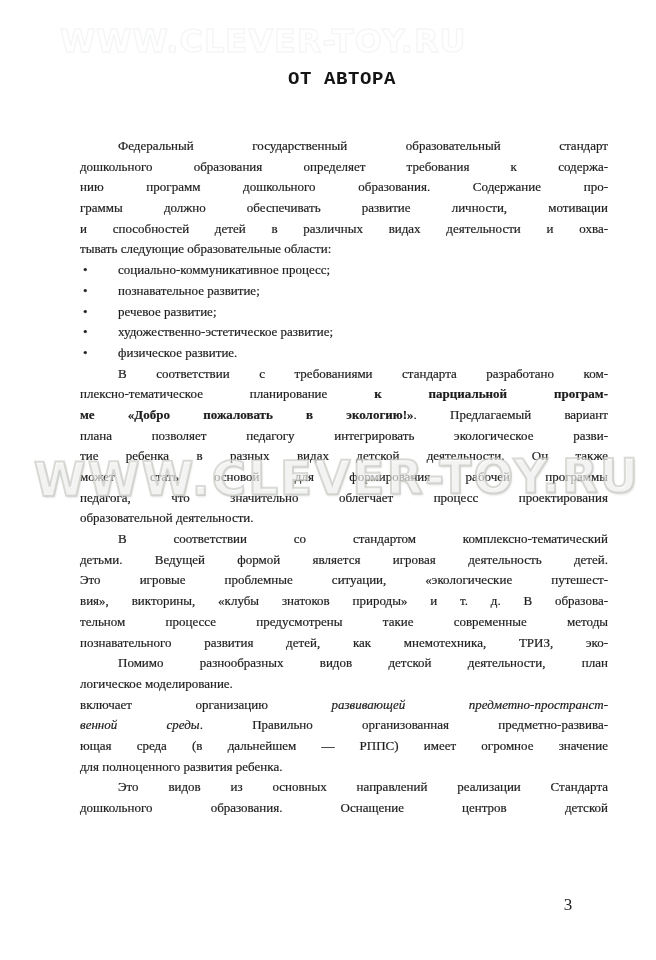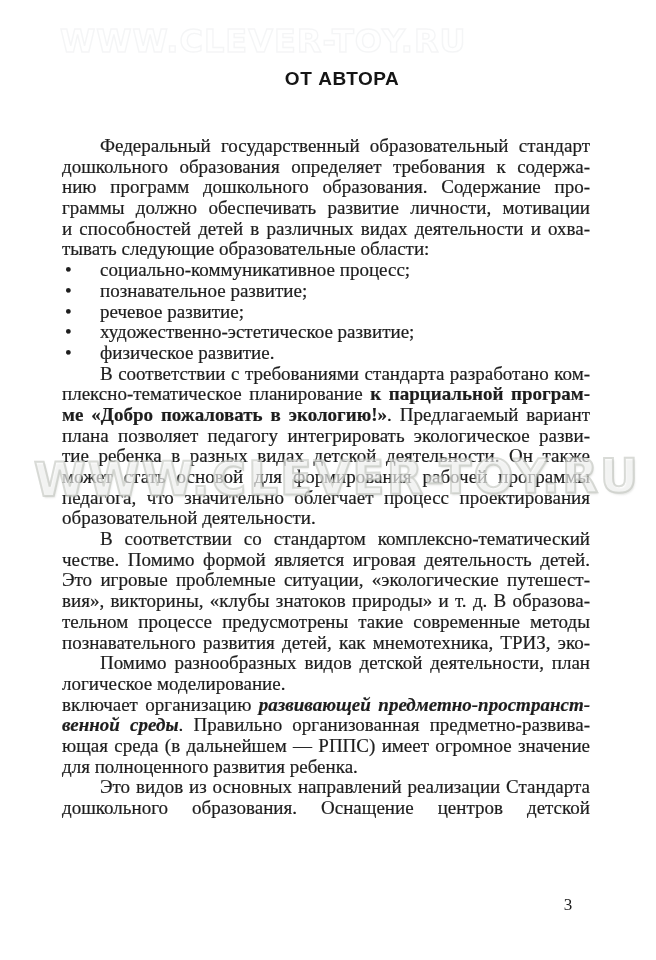--- a/index.html
+++ b/index.html
@@ -4,35 +4,35 @@
 <style>
   html,body{margin:0;padding:0;}
   body{
     width:656px;height:960px;background:#ffffff;position:relative;overflow:hidden;
     font-family:"Liberation Serif","DejaVu Serif",serif;color:#1d1d1d;
   }
   .page{position:absolute;inset:0;background:#ffffff;}
   .title{
     position:absolute;left:78px;top:68px;width:528px;margin:0;
     font-size:19px;font-weight:700;text-align:center;letter-spacing:0.6px;
-    font-family:Liberation Sans, sans-serif;color:#151515;
+    font-family:Liberation Mono, monospace;color:#151515;
   }
   .body-text{
-    position:absolute;left:62px;top:136px;width:528px;
-    font-size:19px;line-height:20.7px;
+    position:absolute;left:80px;top:136px;width:528px;
+    font-size:13px;line-height:20.7px;
     -webkit-text-stroke:0.2px #222222;
   }
   .line{
     height:20.7px;text-align:justify;text-align-last:justify;
     white-space:nowrap;
   }
   .line.lastline{text-align-last:left;}
   .line.indent{text-indent:38px;}
   .seg-b{font-weight:700;}
-  .seg-bi{font-weight:700;font-style:italic;}
+  .seg-bi{font-weight:400;font-style:italic;}
   .bullet-row{height:20.7px;display:flex;}
   .bullet-dot{flex:0 0 38px;width:38px;padding-left:3px;box-sizing:border-box;}
   .watermark{
     position:absolute;white-space:nowrap;pointer-events:none;
     font-family:"DejaVu Sans","Liberation Sans",sans-serif;font-weight:700;
   }
   .wm-mid{
     left:34px;top:450px;font-size:47px;letter-spacing:2px;
     color:rgba(255,255,255,0.52);
     -webkit-text-stroke:2px rgba(192,195,189,0.60);
@@ -84,21 +84,21 @@
       </div>
       <div class="line indent"><span>В соответствии с требованиями стандарта разработано ком-</span></div>
       <div class="line"><span>плексно-тематическое планирование </span><span class="seg-b">к парциальной програм-</span></div>
       <div class="line"><span class="seg-b">ме «Добро пожаловать в экологию!»</span><span>. Предлагаемый вариант</span></div>
       <div class="line"><span>плана позволяет педагогу интегрировать экологическое разви-</span></div>
       <div class="line"><span>тие ребенка в разных видах детской деятельности. Он также</span></div>
       <div class="line"><span>может стать основой для формирования рабочей программы</span></div>
       <div class="line"><span>педагога, что значительно облегчает процесс проектирования</span></div>
       <div class="line lastline"><span>образовательной деятельности.</span></div>
       <div class="line indent"><span>В соответствии со стандартом комплексно-тематический</span></div>
-      <div class="line"><span>честве. Помимо формой является игровая деятельность детей.</span></div>
+      <div class="line"><span>детьми. Ведущей формой является игровая деятельность детей.</span></div>
       <div class="line"><span>Это игровые проблемные ситуации, «экологические путешест-</span></div>
       <div class="line"><span>вия», викторины, «клубы знатоков природы» и т. д. В образова-</span></div>
       <div class="line"><span>тельном процессе предусмотрены такие современные методы</span></div>
       <div class="line"><span>познавательного развития детей, как мнемотехника, ТРИЗ, эко-</span></div>
       <div class="line indent"><span>Помимо разнообразных видов детской деятельности, план</span></div>
       <div class="line lastline"><span>логическое моделирование.</span></div>
       <div class="line"><span>включает организацию </span><span class="seg-bi">развивающей предметно-пространст-</span></div>
       <div class="line"><span class="seg-bi">венной среды</span><span>. Правильно организованная предметно-развива-</span></div>
       <div class="line"><span>ющая среда (в дальнейшем — РППС) имеет огромное значение</span></div>
       <div class="line lastline"><span>для полноценного развития ребенка.</span></div>

